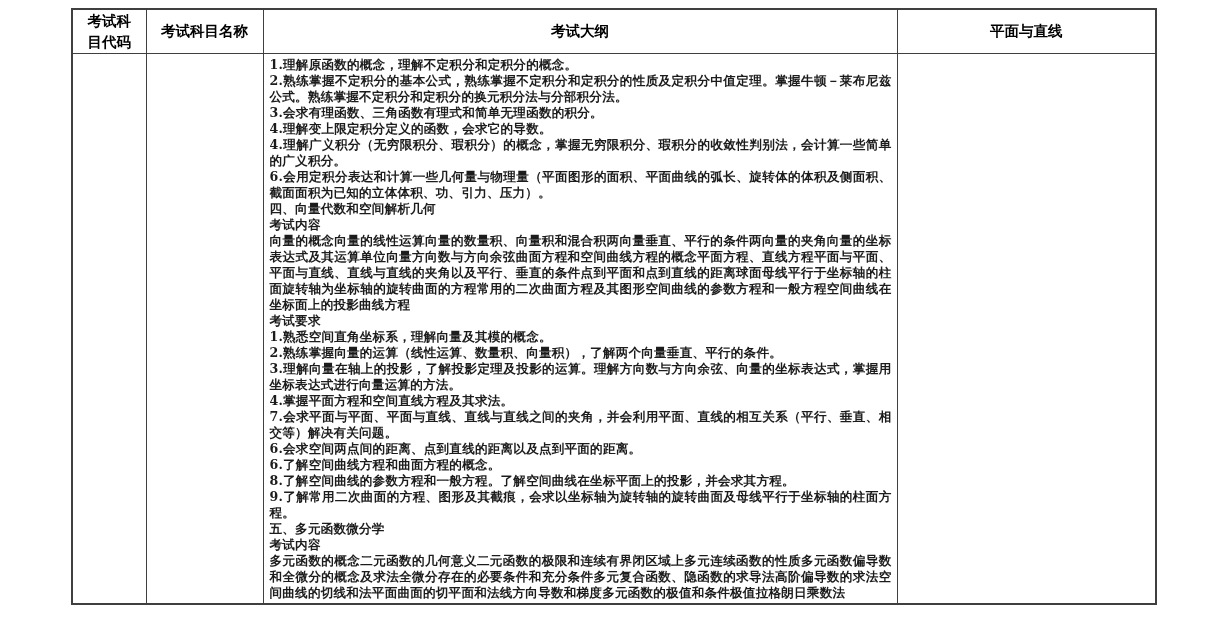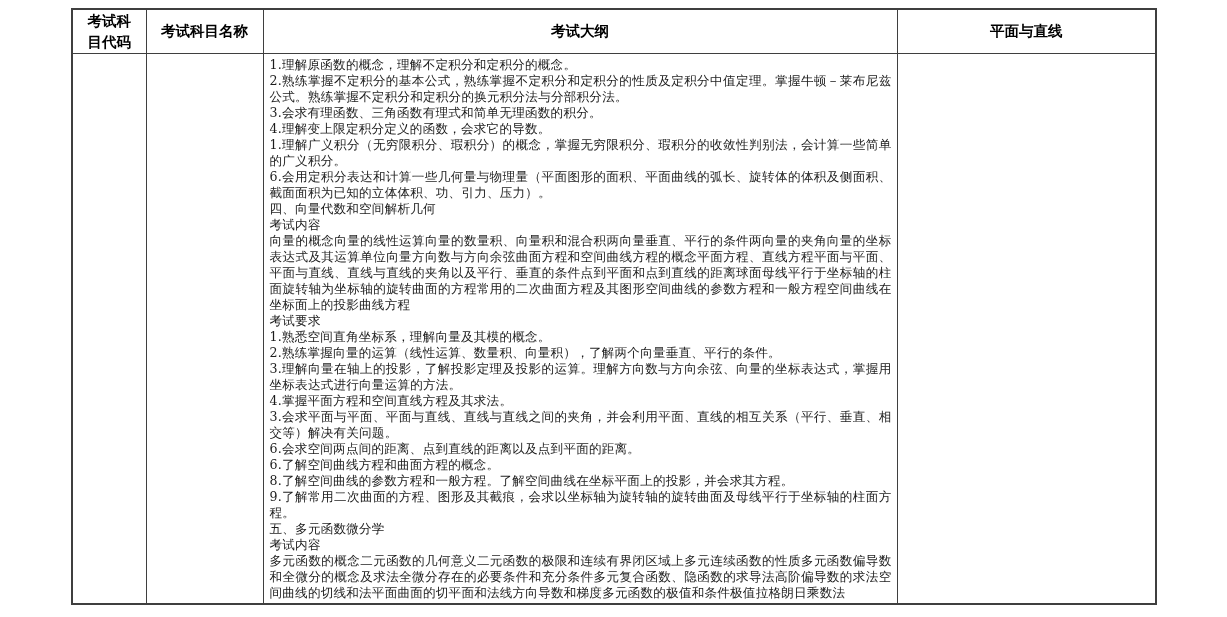--- a/index.html
+++ b/index.html
@@ -32,20 +32,21 @@
     vertical-align:middle;
     height:41px;
     padding:1px 10px;
     color:#000;
   }
   .exam-table td{
     border:1px solid var(--border);
     vertical-align:top;
     padding:3px 5px 2px 6px;
     height:542px;
+    font-weight:bold;
   }
   .syllabus p{
     margin:0;
     font-size:12.6px;
     line-height:16px;
     text-align:justify;
     letter-spacing:0.2px;
   }
 </style>
 </head>
@@ -69,31 +70,31 @@
   <tbody>
     <tr>
       <td></td>
       <td></td>
       <td>
         <div class="syllabus">
             <p>1.理解原函数的概念，理解不定积分和定积分的概念。</p>
             <p>2.熟练掌握不定积分的基本公式，熟练掌握不定积分和定积分的性质及定积分中值定理。掌握牛顿－莱布尼兹公式。熟练掌握不定积分和定积分的换元积分法与分部积分法。</p>
             <p>3.会求有理函数、三角函数有理式和简单无理函数的积分。</p>
             <p>4.理解变上限定积分定义的函数，会求它的导数。</p>
-            <p>1.理解广义积分（无穷限积分、瑕积分）的概念，掌握无穷限积分、瑕积分的收敛性判别法，会计算一些简单的广义积分。</p>
+            <p>4.理解广义积分（无穷限积分、瑕积分）的概念，掌握无穷限积分、瑕积分的收敛性判别法，会计算一些简单的广义积分。</p>
             <p>6.会用定积分表达和计算一些几何量与物理量（平面图形的面积、平面曲线的弧长、旋转体的体积及侧面积、截面面积为已知的立体体积、功、引力、压力）。</p>
             <p>四、向量代数和空间解析几何</p>
             <p>考试内容</p>
             <p>向量的概念向量的线性运算向量的数量积、向量积和混合积两向量垂直、平行的条件两向量的夹角向量的坐标表达式及其运算单位向量方向数与方向余弦曲面方程和空间曲线方程的概念平面方程、直线方程平面与平面、平面与直线、直线与直线的夹角以及平行、垂直的条件点到平面和点到直线的距离球面母线平行于坐标轴的柱面旋转轴为坐标轴的旋转曲面的方程常用的二次曲面方程及其图形空间曲线的参数方程和一般方程空间曲线在坐标面上的投影曲线方程</p>
             <p>考试要求</p>
             <p>1.熟悉空间直角坐标系，理解向量及其模的概念。</p>
             <p>2.熟练掌握向量的运算（线性运算、数量积、向量积），了解两个向量垂直、平行的条件。</p>
             <p>3.理解向量在轴上的投影，了解投影定理及投影的运算。理解方向数与方向余弦、向量的坐标表达式，掌握用坐标表达式进行向量运算的方法。</p>
             <p>4.掌握平面方程和空间直线方程及其求法。</p>
-            <p>3.会求平面与平面、平面与直线、直线与直线之间的夹角，并会利用平面、直线的相互关系（平行、垂直、相交等）解决有关问题。</p>
+            <p>7.会求平面与平面、平面与直线、直线与直线之间的夹角，并会利用平面、直线的相互关系（平行、垂直、相交等）解决有关问题。</p>
             <p>6.会求空间两点间的距离、点到直线的距离以及点到平面的距离。</p>
             <p>6.了解空间曲线方程和曲面方程的概念。</p>
             <p>8.了解空间曲线的参数方程和一般方程。了解空间曲线在坐标平面上的投影，并会求其方程。</p>
             <p>9.了解常用二次曲面的方程、图形及其截痕，会求以坐标轴为旋转轴的旋转曲面及母线平行于坐标轴的柱面方程。</p>
             <p>五、多元函数微分学</p>
             <p>考试内容</p>
             <p>多元函数的概念二元函数的几何意义二元函数的极限和连续有界闭区域上多元连续函数的性质多元函数偏导数和全微分的概念及求法全微分存在的必要条件和充分条件多元复合函数、隐函数的求导法高阶偏导数的求法空间曲线的切线和法平面曲面的切平面和法线方向导数和梯度多元函数的极值和条件极值拉格朗日乘数法</p>
           </div>
       </td>
       <td></td>

